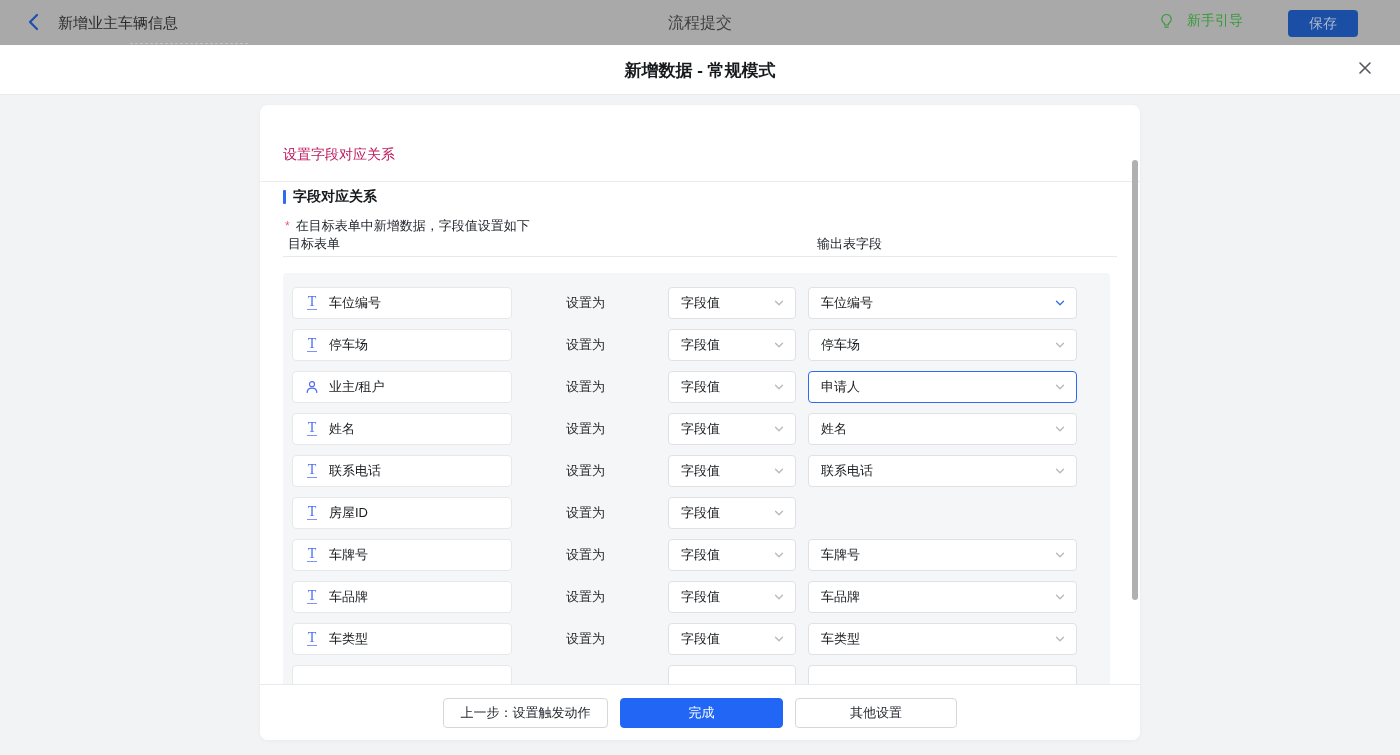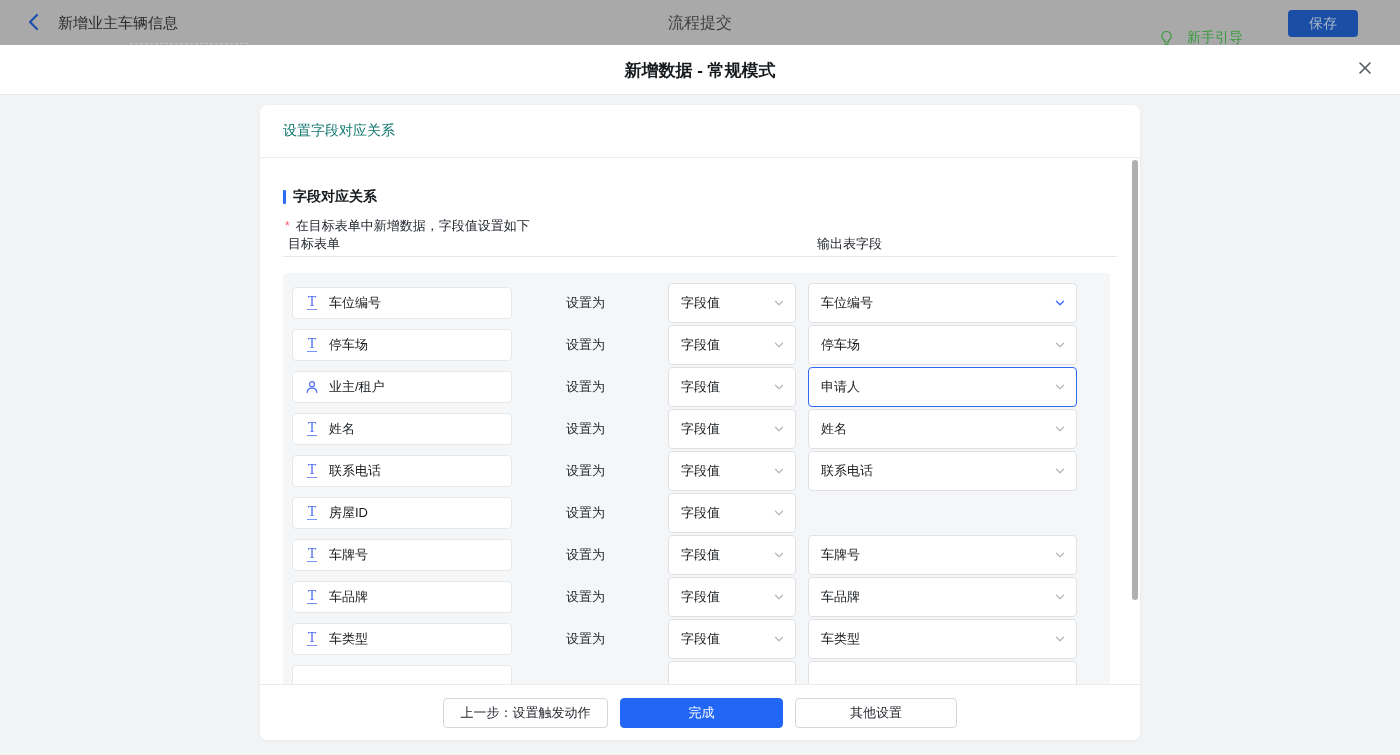--- a/index.html
+++ b/index.html
@@ -11,42 +11,42 @@
   .topbar { position:absolute; left:0; top:0; width:1400px; height:45px;
     background:#a9a9a9; }
   .back-btn { position:absolute; left:24px; top:12px; width:20px; height:20px;
     cursor:pointer; }
   .topbar-title { position:absolute; left:58px; top:14px; font-size:15px;
     color:#2b2b2b; }
   .topbar-title-underline { position:absolute; left:130px; top:43px; width:118px;
     border-bottom:1px dashed #c2c2c2; }
   .topbar-center { position:absolute; left:0; right:0; top:13px; text-align:center;
     font-size:16px; color:#3f3f3f; }
-  .guide { position:absolute; right:157px; top:29px; display:flex; align-items:center;
+  .guide { position:absolute; right:157px; top:12px; display:flex; align-items:center;
     gap:13px; color:#3a9a3e; font-size:14px; cursor:pointer; }
   .save-btn { position:absolute; right:42px; top:10px; width:70px; height:27px;
     background:#1b4fa6; color:#aeb8ca; font-size:14px; border:none; border-radius:4px;
     display:flex; align-items:center; justify-content:center; cursor:pointer; }
 
   
   .modal-header { position:absolute; left:0; top:45px; width:1400px; height:50px;
     background:#ffffff; border-bottom:1px solid #e9eaec; }
   .modal-title { position:absolute; left:0; right:0; top:14px; text-align:center;
     font-size:17px; font-weight:600; color:#171a1d; }
   .modal-close { position:absolute; right:24px; top:14px; width:20px; height:20px;
     cursor:pointer; }
   .modal-body { position:absolute; left:0; top:95px; width:1400px; height:660px;
     background:#f2f3f5; }
 
   
   .card { position:absolute; left:260px; top:10px; width:880px; height:635px;
     background:#ffffff; border-radius:8px; box-shadow:0 1px 4px rgba(0,0,0,0.04);
     overflow:hidden; }
   .card-header { height:53px; display:flex; align-items:center; padding-left:23px;
-    border-bottom:1px solid #ececee; font-size:14px; font-weight:500; color:#0f766e; }
+    border-bottom:1px solid #ececee; font-size:14px; font-weight:500; color:#be185d;margin-top:24px; }
   .card-body { position:absolute; left:0; right:0; top:53px; bottom:56px;
     padding:0 23px; overflow:hidden; }
 
   .section-title { margin-top:30px; display:flex; align-items:center; gap:7px;
     font-size:14px; font-weight:bold; color:#171a1d;text-align:right; }
   .section-bar { width:3px; height:14px; background:#2f6bf2; border-radius:1px; }
   .hint { margin-top:11px; font-size:13px; color:#1f2329; padding-left:2px; }
   .req { color:#f5576c; font-size:12px; margin-right:6px; }
 
   .col-headers { position:relative; height:22px;
@@ -60,21 +60,21 @@
   .target-box { width:220px; height:32px; background:#fff; border:1px solid #e7e8ea;
     border-radius:4px; display:flex; align-items:center; padding-left:12px; gap:10px;
     font-size:13px; color:#171a1d; }
   .f-icon { width:14px; height:16px; display:flex; align-items:center;
     justify-content:center; color:#4e6ef2; flex:0 0 auto; }
   .t-glyph { font-family:"Liberation Serif","DejaVu Serif",serif; font-size:14px;
     line-height:12px; color:#4e6ef2; border-bottom:1.5px solid #7d93f5;
     padding:0 1px 1px 1px; }
   .set-label { margin-left:54px; width:39px; font-size:13px; color:#1f2329;
     white-space:nowrap; }
-  .dd { height:40px; background:#fff; border:1px solid #dfe1e5; border-radius:4px;
+  .dd { height:32px; background:#fff; border:1px solid #dfe1e5; border-radius:4px;
     display:flex; align-items:center; justify-content:space-between;
     padding:0 10px 0 12px; font-size:13px; color:#171a1d; cursor:pointer; }
   .dd-mode { width:128px; margin-left:63px; }
   .dd-output { width:269px; margin-left:12px; }
   .dd .chev { color:#b6b9bd; display:flex; }
   .dd.chev-blue .chev { color:#3b6bf5; }
   .dd.focused { border:1.5px solid #2f6bf2; }
   .dd .val.placeholder { color:#b4b8bd; }
 
   .card-footer { position:absolute; left:0; right:0; bottom:0; height:56px;

